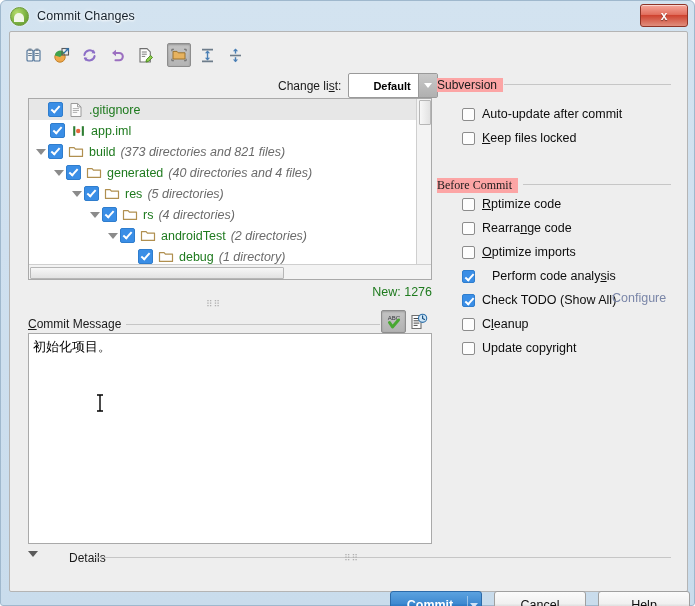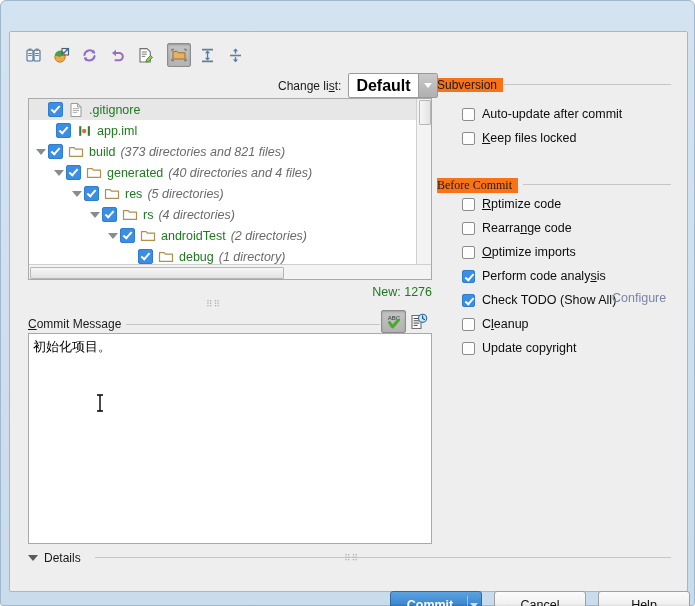--- a/index.html
+++ b/index.html
@@ -137,22 +137,23 @@
     border: 1px solid #9a9a9a;
     border-radius: 2px;
     background: #ffffff;
     cursor: pointer;
   }
   #changelist-value {
     flex: 1;
     display: flex; align-items: center; justify-content: center;
     padding: 0 7px;
     font-weight: bold;
-    font-size: 16px;
+    font-size: 11px;
     color: #000;
+    margin-left: 17px;
   }
   #changelist-arrow {
     width: 18px;
     display: flex; align-items: center; justify-content: center;
     background: linear-gradient(180deg,#c9c9c9,#b0b0b0);
     border-left: 1px solid #9a9a9a;
   }
   .caret-down {
     width: 0; height: 0;
     border-left: 4px solid transparent;
@@ -331,21 +332,21 @@
     left: 85px; top: 362px;
     width: 10px; height: 18px;
     pointer-events: none;
   }
 
   
   .group-title {
     position: absolute;
     font-size: 12px;
     color: #1a1a1a;
-    background: #f97316;
+    background: #fca5a5;
     padding-right: 6px;
     z-index: 2;
   }
   .group-rule {
     position: absolute;
     height: 1px;
     background: #c6c6c6;
   }
   .opt {
     position: absolute;
@@ -386,22 +387,23 @@
     left: 602px; top: 259px;
     font-size: 12.5px;
     color: #7a86a8;
     cursor: pointer;
   }
 
   
   #details-row {
     position: absolute;
     left: 18px; top: 519px;
-    display: flex; align-items: center;
-    cursor: pointer;
+    display: flex; 
+    cursor: pointer;
+    gap: 25px;
   }
   #details-arrow {
     width: 0; height: 0;
     border-left: 5px solid transparent;
     border-right: 5px solid transparent;
     border-top: 6px solid #5a5a5a;
     margin-right: 6px;
   }
   #details-label { font-size: 12px; color: #1a1a1a; }
   #details-rule {
@@ -453,20 +455,27 @@
     border-left: 4px solid transparent;
     border-right: 4px solid transparent;
     border-top: 5px solid #cfe2f5;
   }
 </style>
 </head>
 <body>
 
 <div id="window">
 
+  <div id="titlebar">
+    <div id="app-icon"></div>
+    <div id="title-text">Commit Changes</div>
+    <div id="close-btn">
+      <span>x</span>
+    </div>
+  </div>
 
   <div id="content">
 
     <div id="toolbar">
       <div class="tbtn">
         <svg width="17" height="17" viewBox="0 0 17 17">
           <rect x="2" y="3" width="6" height="11" rx="1" fill="#f2f2f2" stroke="#4a6f96" stroke-width="1.1"></rect>
           <rect x="9" y="3" width="6" height="11" rx="1" fill="#f2f2f2" stroke="#4a6f96" stroke-width="1.1"></rect>
           <rect x="3.5" y="1.5" width="3" height="2.4" fill="#7a8a99"></rect>
           <rect x="10.5" y="1.5" width="3" height="2.4" fill="#7a8a99"></rect>
@@ -545,21 +554,21 @@
           <div class="trow sel" style="padding-left: 4px;">
             <div class="arrow"></div>
             <div class="cbx"></div>
             <span class="ficon"><svg width="16" height="16" viewBox="0 0 16 16">
                 <path d="M3 1.5h6.6L13 4.9V14.5H3z" fill="#fbfbfb" stroke="#9a9a9a" stroke-width="1"></path>
                 <path d="M9.6 1.5v3.4H13" fill="none" stroke="#9a9a9a" stroke-width="1"></path>
                 <path d="M4.8 6.6h6.2M4.8 8.5h6.2M4.8 10.4h4.4" stroke="#b0b0b0" stroke-width="1"></path>
               </svg></span>
             <span class="fname">.gitignore</span>
           </div>
-          <div class="trow" style="padding-left: 12px;">
+          <div class="trow" style="padding-left: 6px;">
             <div class="arrow"></div>
             <div class="cbx"></div>
             <span class="ficon"><svg width="16" height="16" viewBox="0 0 16 16">
                 <path d="M3.2 3.2h2.1v9.6H3.2z" fill="#2e7d32"></path>
                 <circle cx="8.2" cy="8" r="2.2" fill="#e8663d"></circle>
                 <path d="M11.8 3.2h2.1v9.6h-2.1z" fill="#2e7d32"></path>
               </svg></span>
             <span class="fname">app.iml</span>
           </div>
           <div class="trow" style="">
@@ -686,21 +695,21 @@
           <span><span></span><u>R</u><span>ptimize code</span></span>
         </div>
         <div class="opt" style="left: 452px; top: 187px;">
           <span class="box"></span>
           <span><span>Rearra</span><u>n</u><span>ge code</span></span>
         </div>
         <div class="opt" style="left: 452px; top: 211px; text-align: center;">
           <span class="box"></span>
           <span><span></span><u>O</u><span>ptimize imports</span></span>
         </div>
-        <div class="opt checked" style="left: 452px; top: 235px;">
+        <div class="opt checked" style="left: 452px; top: 235px; gap: 10px;">
           <span class="box"></span>
           <span><span>Perform code analy</span><u>s</u><span>is</span></span>
         </div>
         <div class="opt checked" style="left: 452px; top: 259px;">
           <span class="box"></span>
           <span><span>Check TODO (Show All)</span><span></span></span>
         </div>
         <div class="opt" style="left: 452px; top: 283px;">
           <span class="box"></span>
           <span><span>C</span><u>l</u><span>eanup</span></span>

